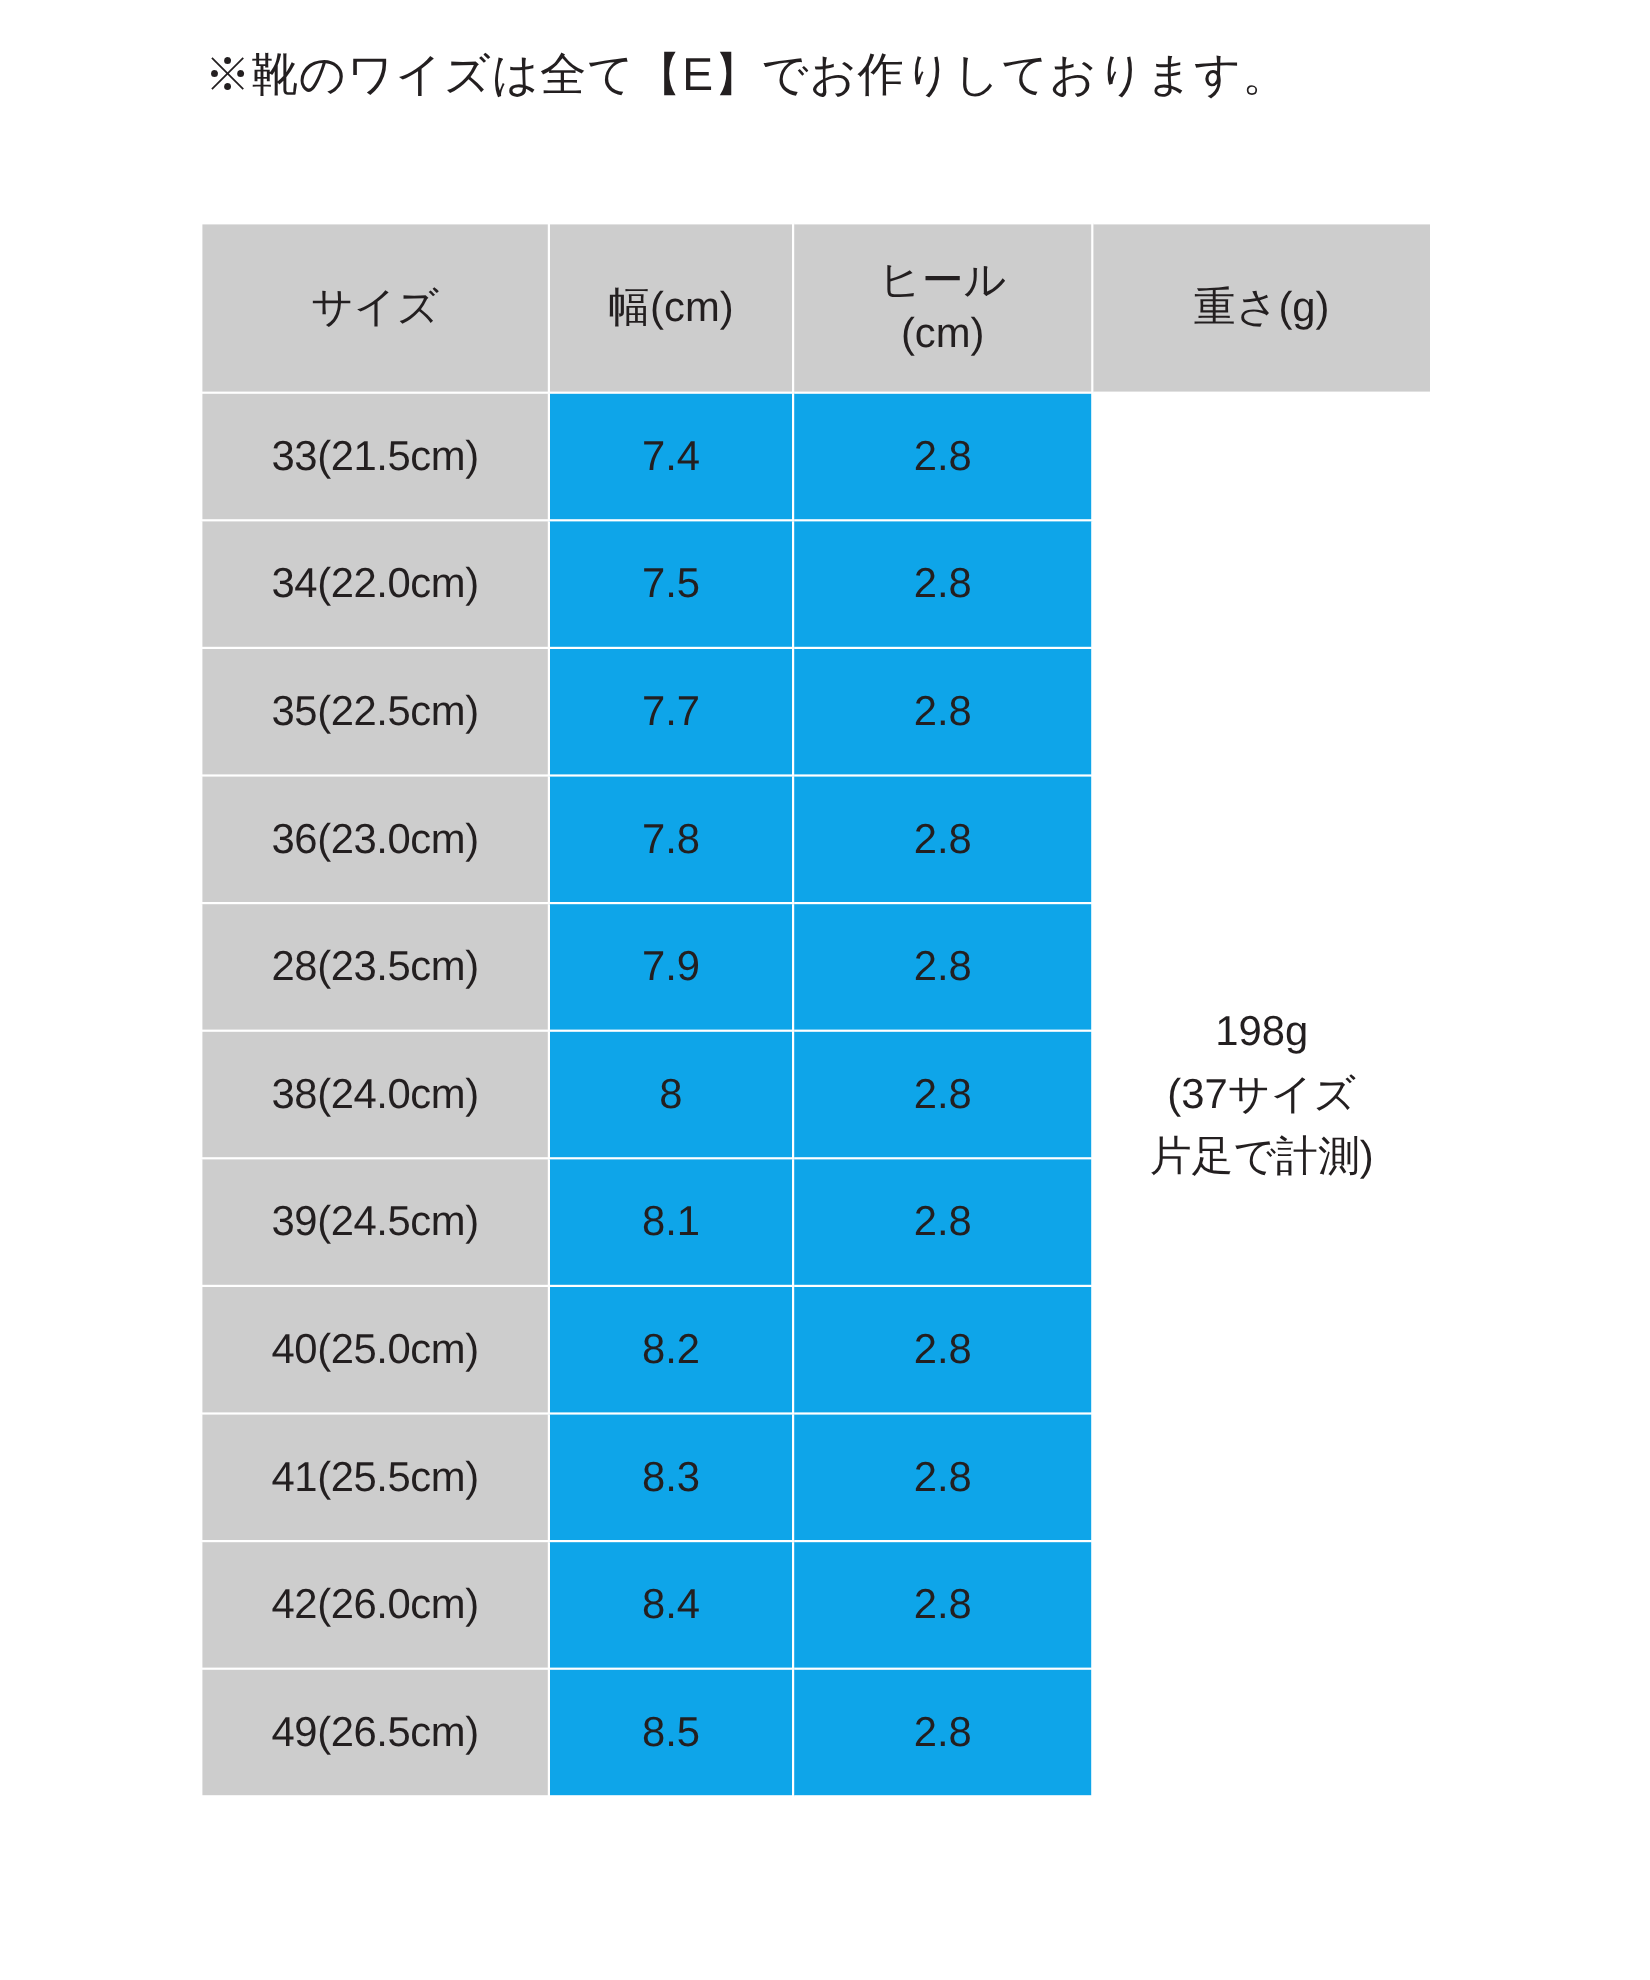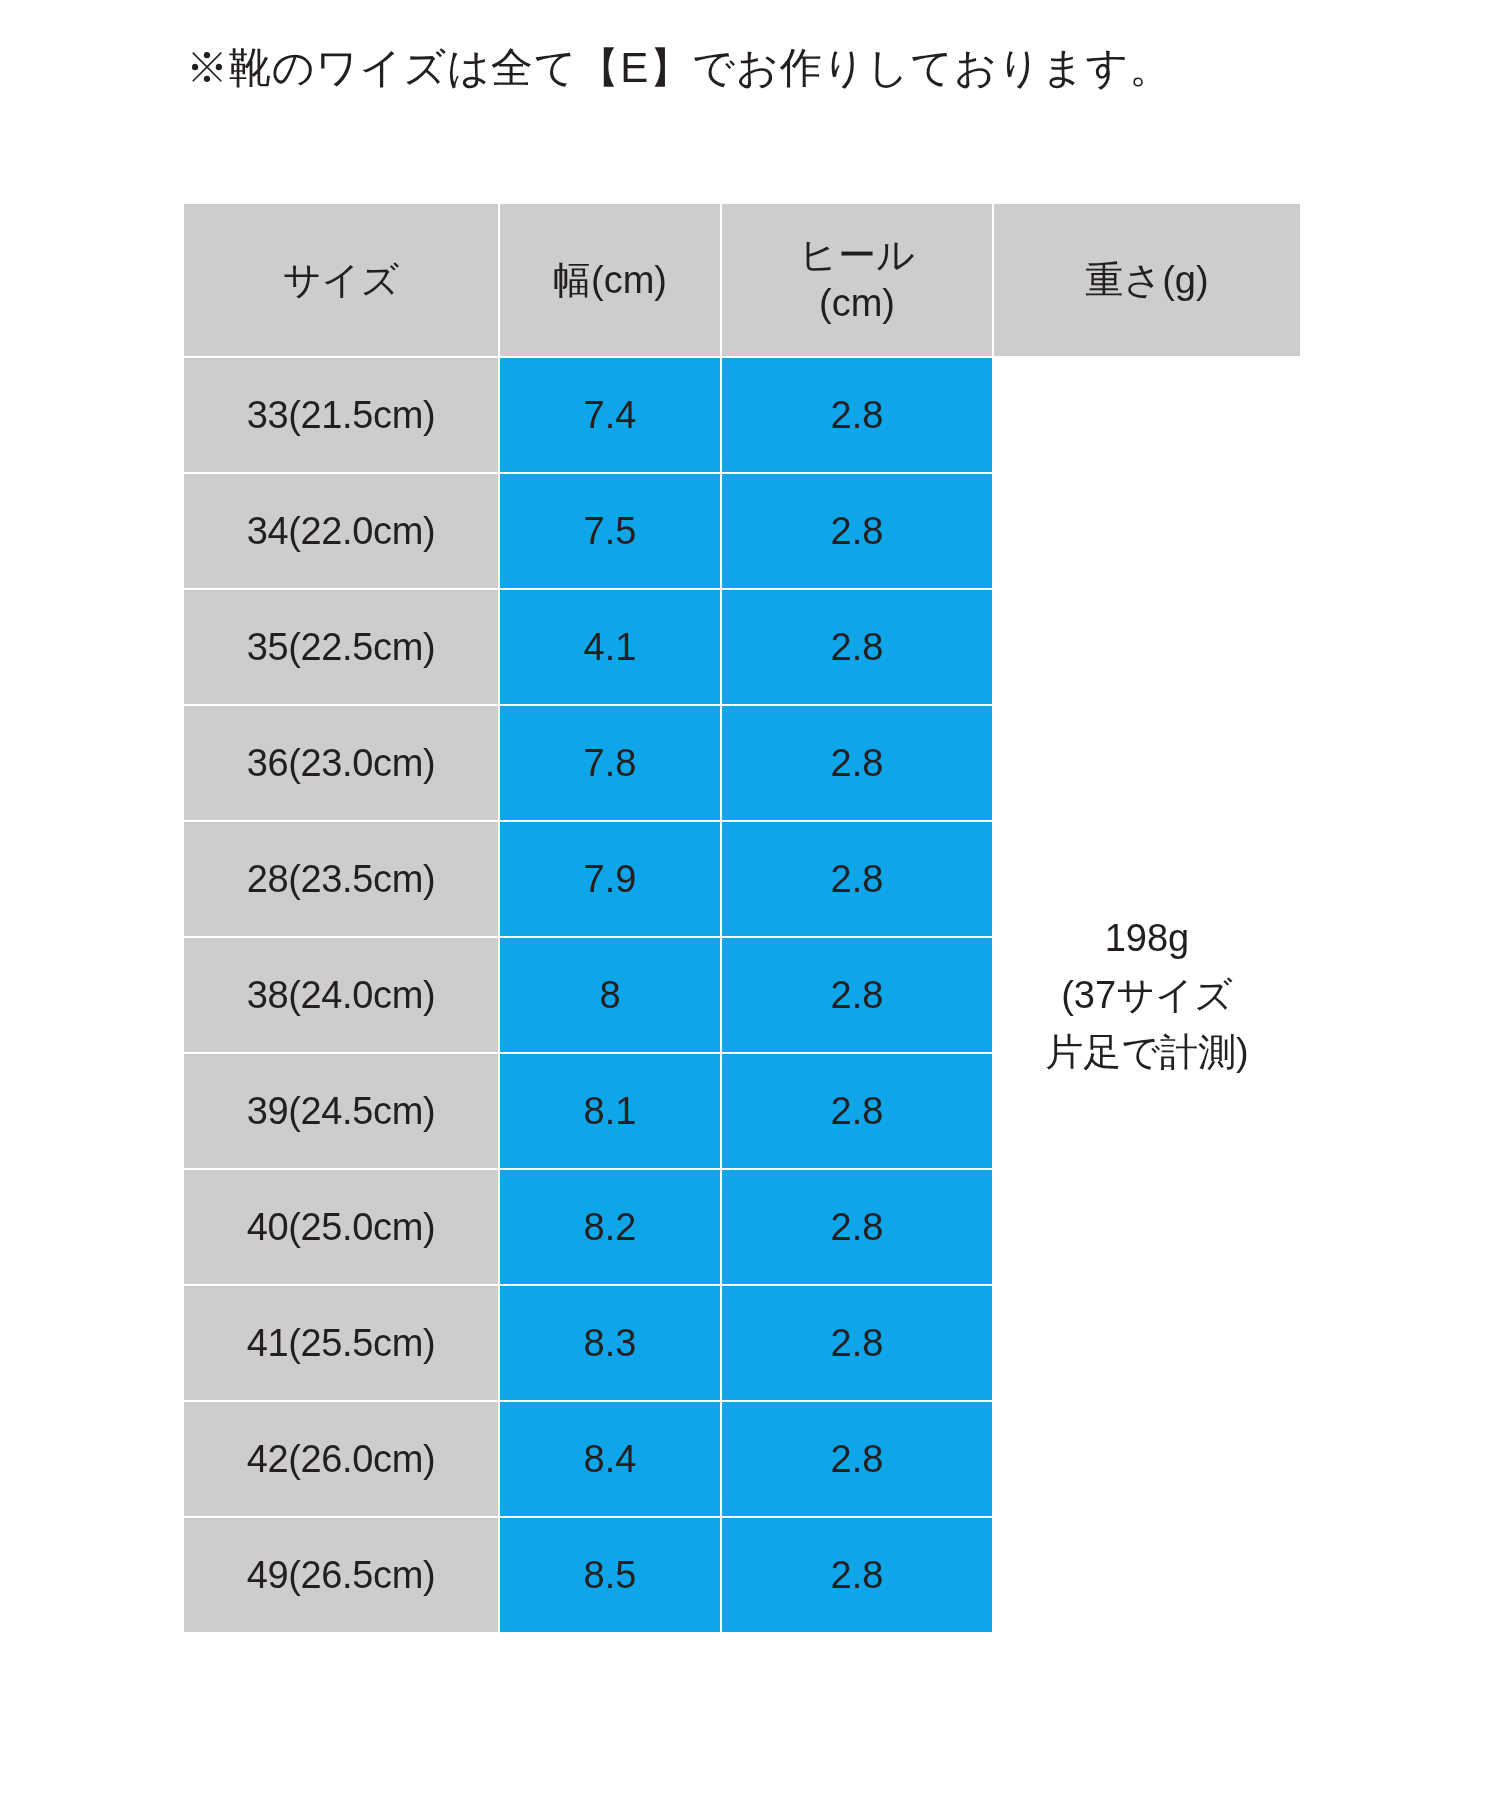--- a/index.html
+++ b/index.html
@@ -123,21 +123,21 @@
             <span class="weight-line">片足で計測)</span>
           </td>
         </tr>
         <tr>
           <td class="size-cell">34(22.0cm)</td>
           <td class="num-cell">7.5</td>
           <td class="num-cell">2.8</td>
         </tr>
         <tr>
           <td class="size-cell">35(22.5cm)</td>
-          <td class="num-cell">4.1</td>
+          <td class="num-cell">7.7</td>
           <td class="num-cell">2.8</td>
         </tr>
         <tr>
           <td class="size-cell">36(23.0cm)</td>
           <td class="num-cell">7.8</td>
           <td class="num-cell">2.8</td>
         </tr>
         <tr>
           <td class="size-cell">28(23.5cm)</td>
           <td class="num-cell">7.9</td>

